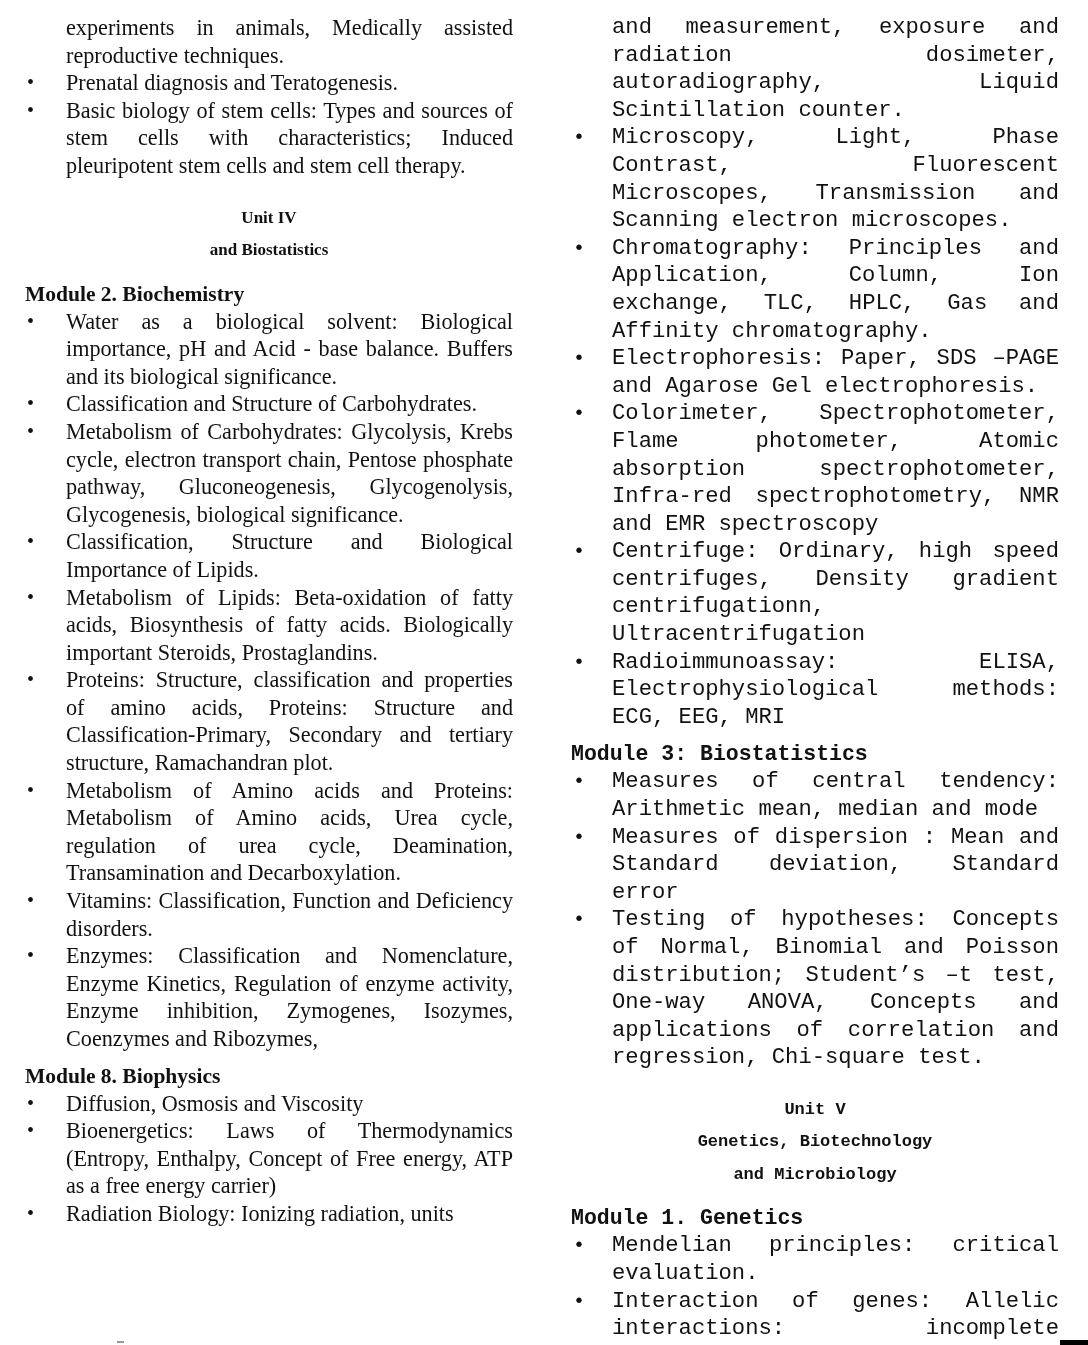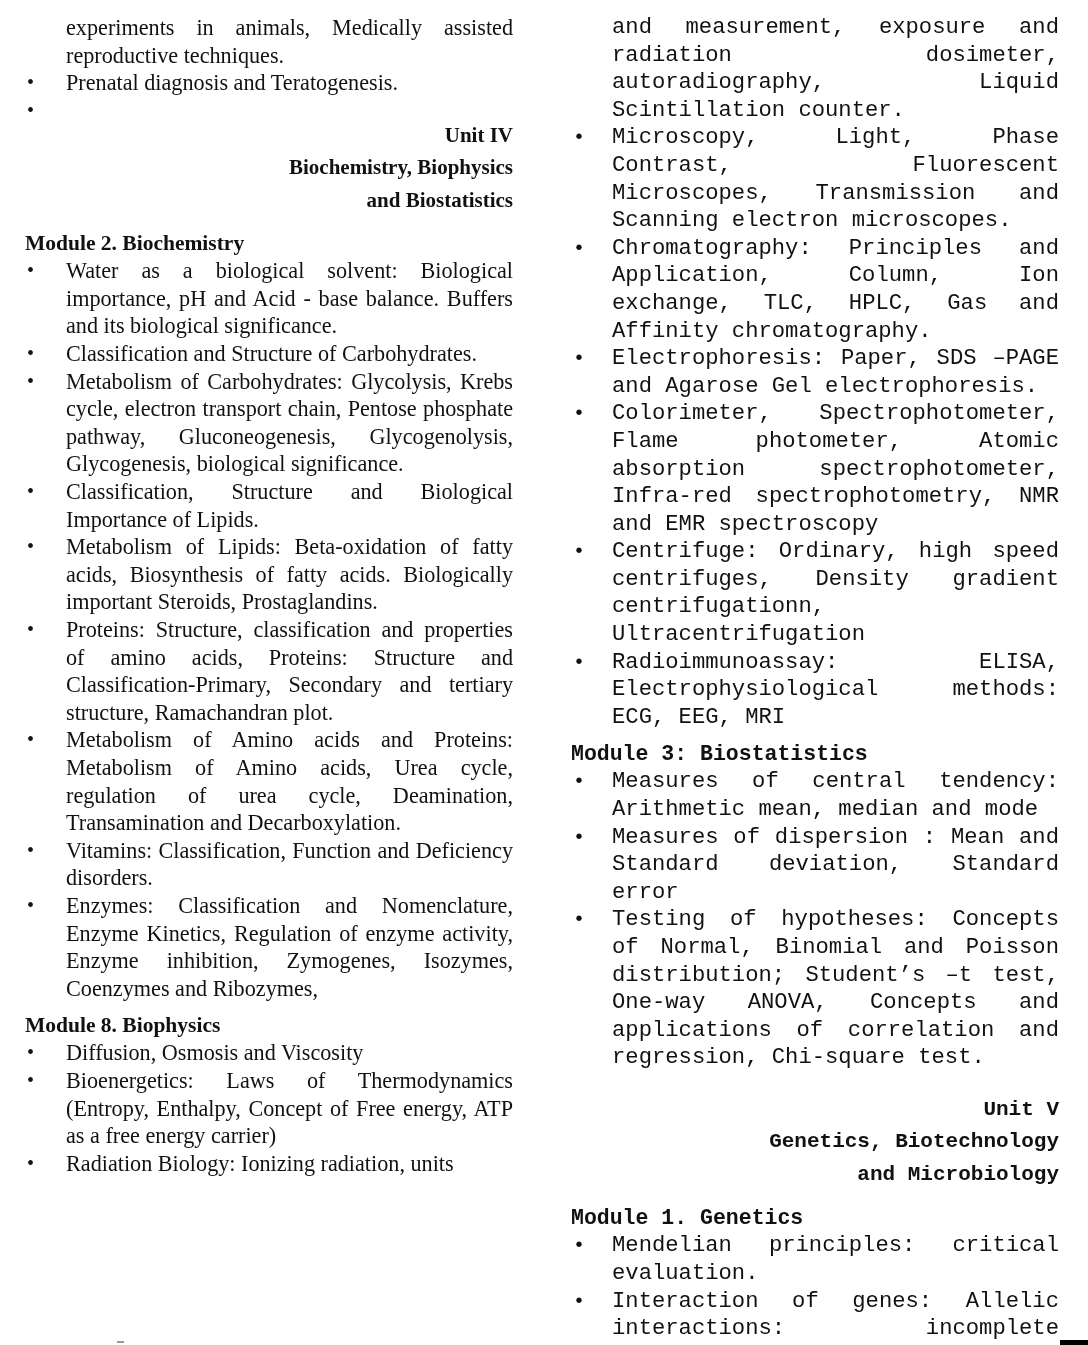--- a/index.html
+++ b/index.html
@@ -38,23 +38,23 @@
   }
   ul.items li .bullet {
     position: absolute;
     left: 2px;
     top: 0;
     width: 12px;
     font-size: 20px;
   }
   ul.items li.cont { padding-left: 41px; }
   .unit-heading {
-    text-align: right;
+    text-align: center;
     font-weight: bold;
-    font-size: 21px;
+    font-size: 17px;
     line-height: 32.5px;
     margin: 22px 0 14px 0;
   }
   .module-heading {
     font-weight: bold;
     font-size: 21.5px;
     line-height: 27px;
     margin: 0;
   }
   .module-block { margin-bottom: 10px; }
@@ -77,26 +77,25 @@
 </style>
 </head>
 <body>
 
 <div class="page">
 
   <div class="col col-left">
     <ul class="items">
       <li class="cont"><span>experiments in animals, Medically assisted reproductive techniques.</span></li>
       <li><span class="bullet">•</span><span>Prenatal diagnosis and Teratogenesis.</span></li>
-      <li><span class="bullet">•</span></li>
+      <li><span class="bullet">•</span><span>Basic biology of stem cells: Types and sources of stem cells with characteristics; Induced pleuripotent stem cells and stem cell therapy.</span></li>
     </ul>
 
     <div class="unit-heading">
       <div>Unit IV</div>
-      <div>Biochemistry, Biophysics</div>
       <div>and Biostatistics</div>
     </div>
 
     <div class="module-block">
       <div class="module-heading">Module 2. Biochemistry</div>
       <ul class="items">
         <li><span class="bullet">•</span><span>Water as a biological solvent: Biological importance, pH and Acid - base balance. Buffers and its biological significance.</span></li>
         <li><span class="bullet">•</span><span>Classification and Structure of Carbohydrates.</span></li>
         <li><span class="bullet">•</span><span>Metabolism of Carbohydrates: Glycolysis, Krebs cycle, electron transport chain, Pentose phosphate pathway, Gluconeogenesis, Glycogenolysis, Glycogenesis, biological significance.</span></li>
         <li><span class="bullet">•</span><span>Classification, Structure and Biological Importance of Lipids.</span></li>

